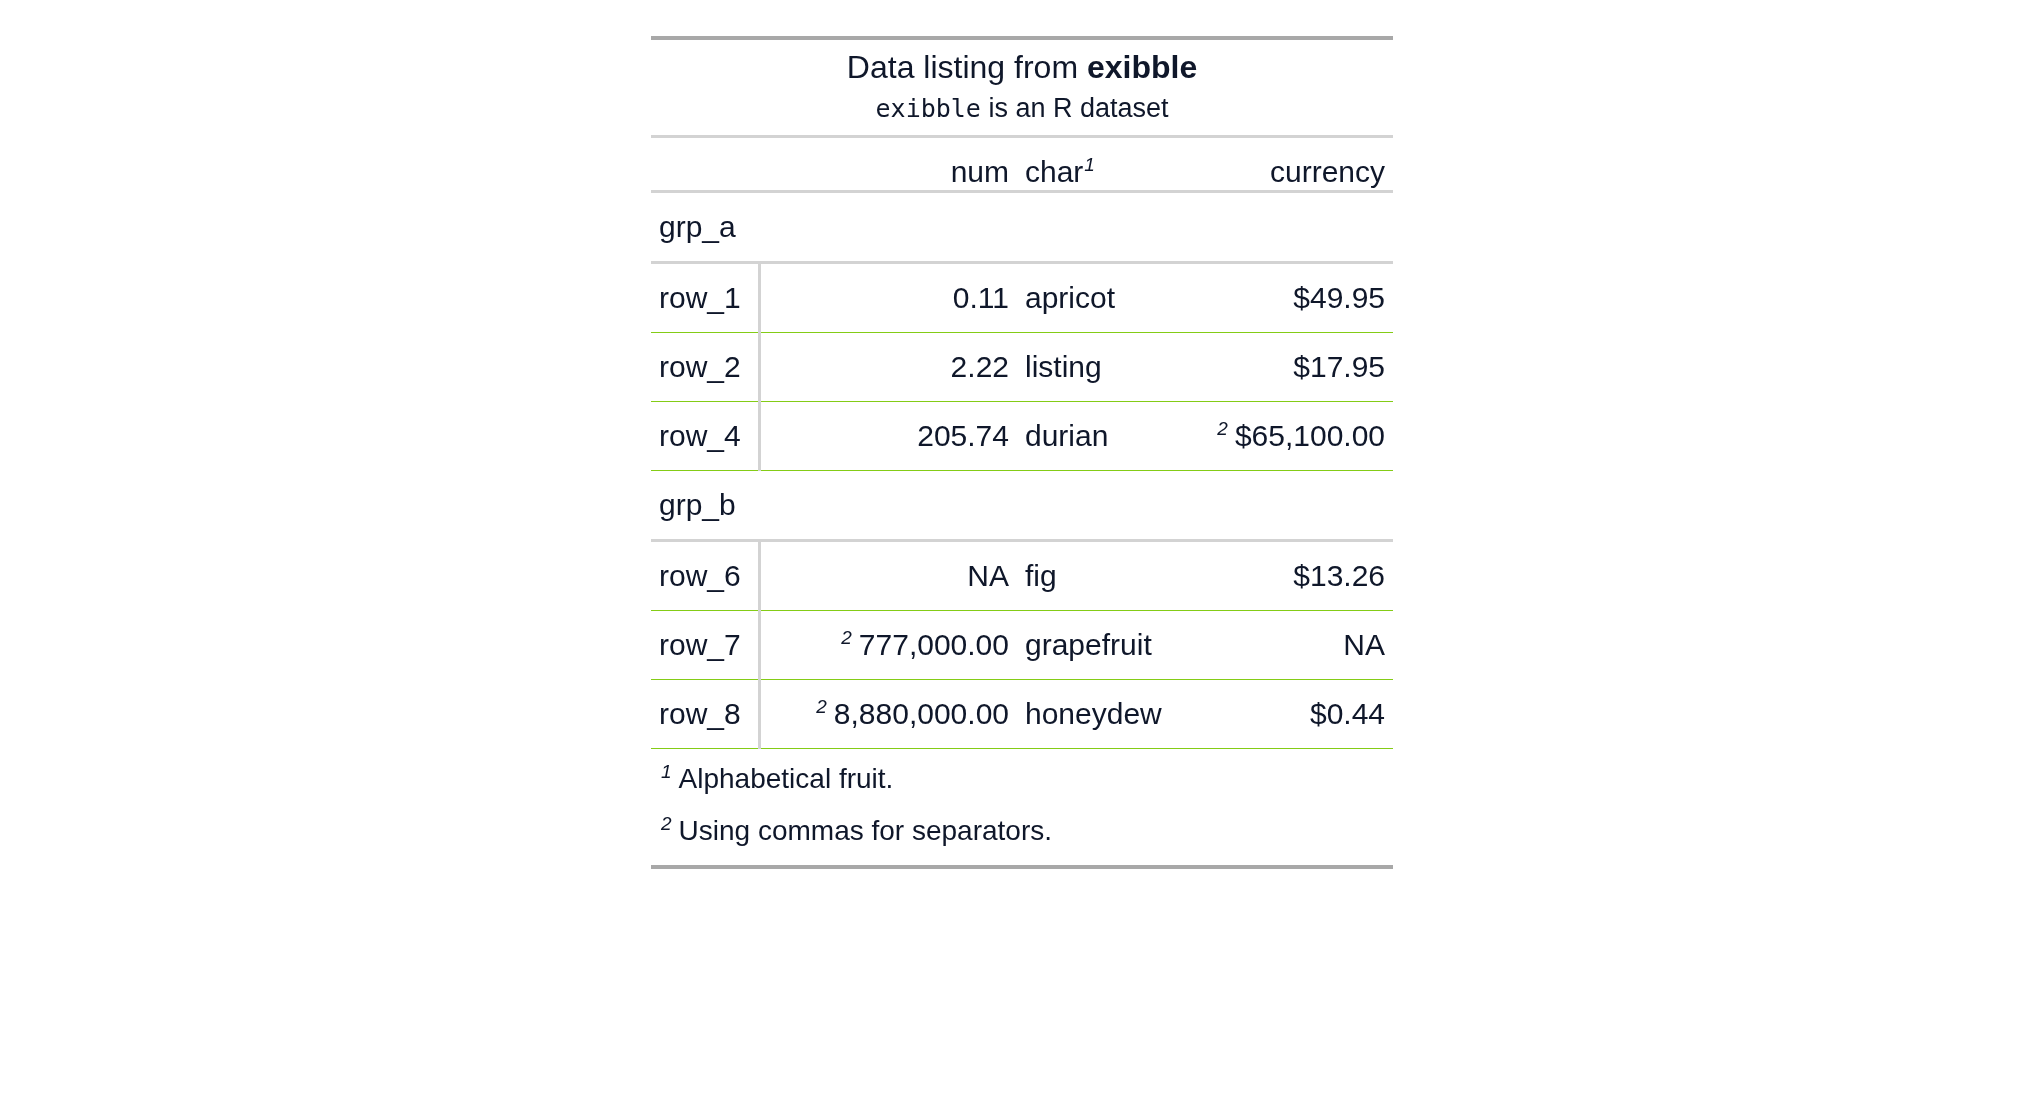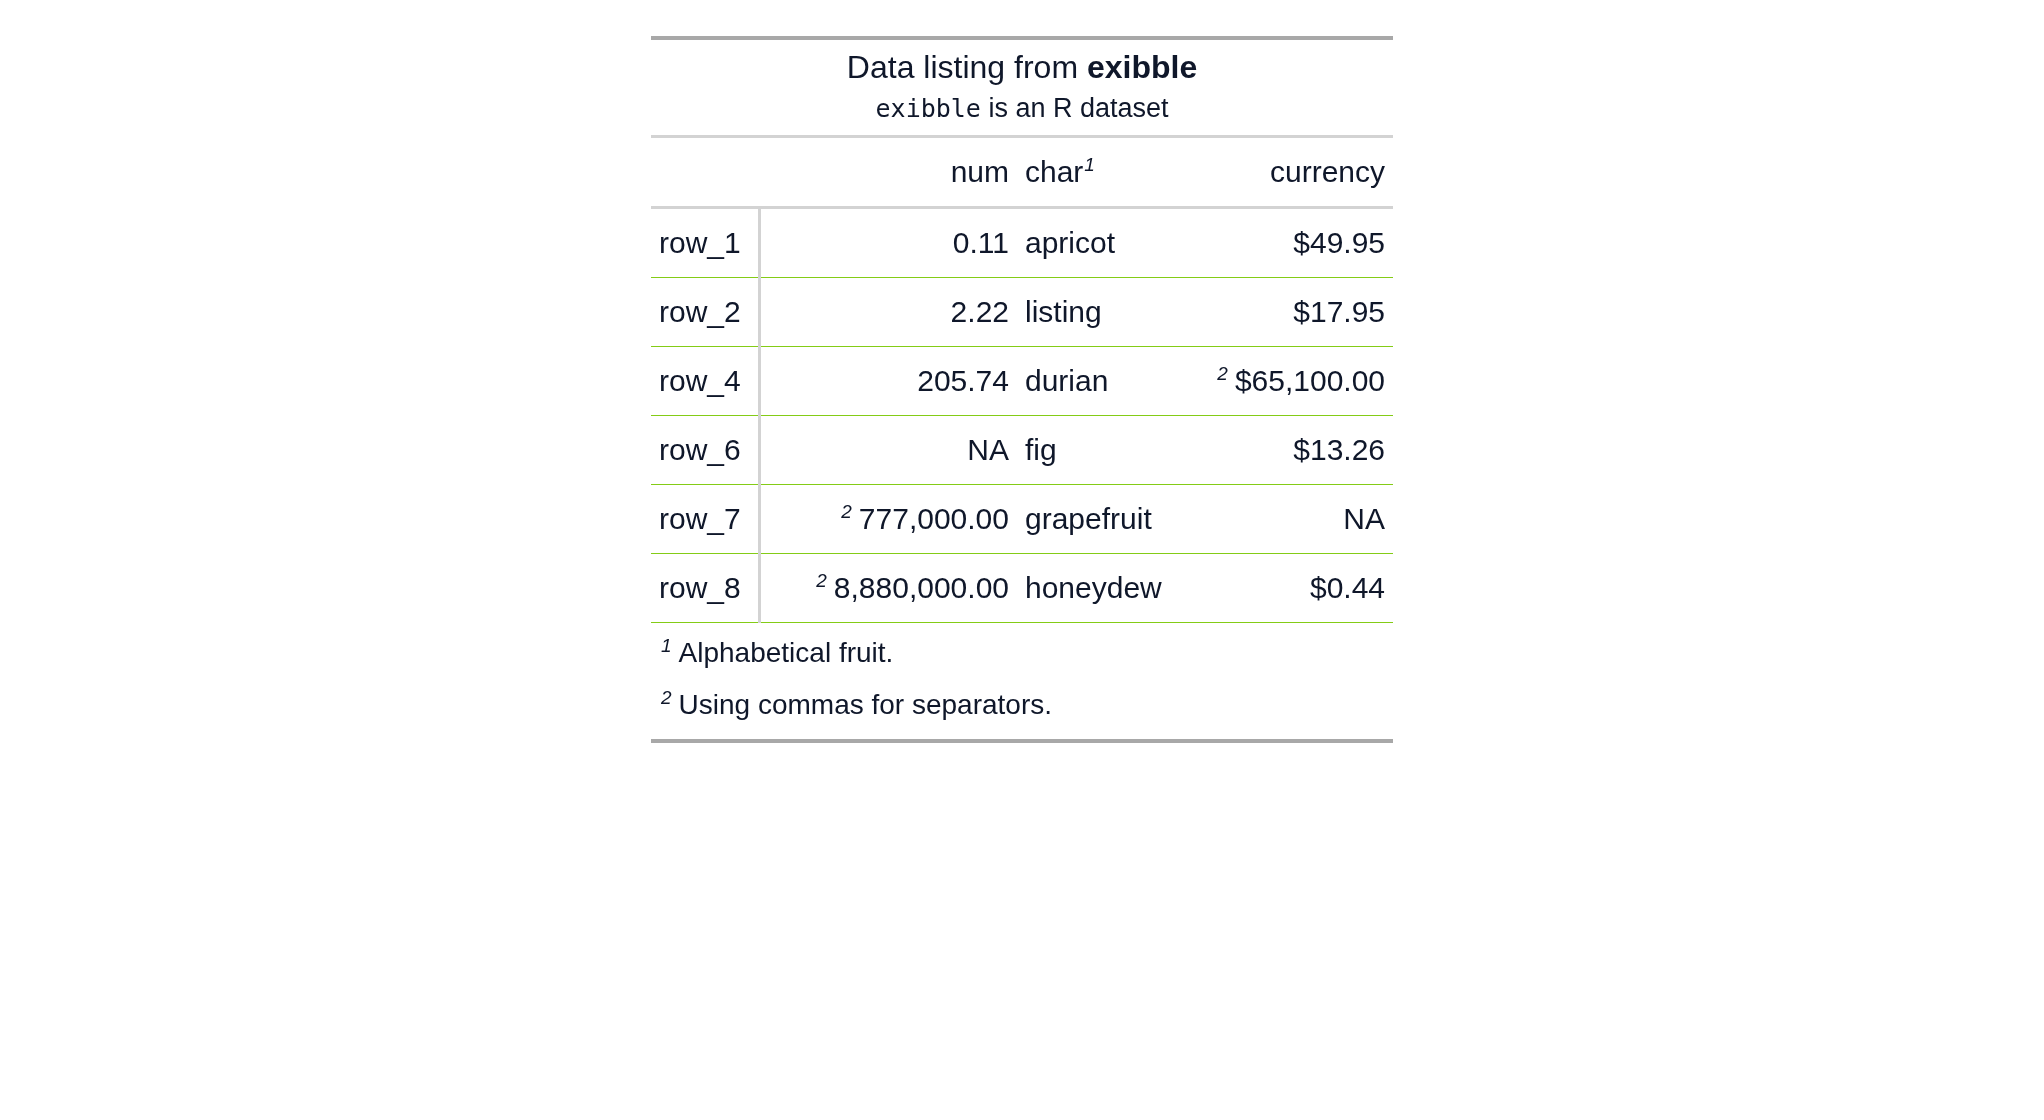--- a/index.html
+++ b/index.html
@@ -47,21 +47,21 @@
     white-space: pre-wrap;
   }
   .mono {
     font-family: "DejaVu Sans Mono", monospace;
     font-size: 25px;
   }
   
   tr.col-labels th {
     border-bottom: 3px solid #D3D3D3;
     vertical-align: bottom;
-    padding: 16px 8px 16px 8px;
+    padding: 16px 8px 0 8px;
     line-height: 36px;
   }
   .align-right { text-align: right; }
   .align-left  { text-align: left; }
   
   tr.group-row td {
     border-bottom: 3px solid #D3D3D3;
     text-align: left;
     padding: 16px 8px;
     line-height: 36px;
@@ -116,37 +116,43 @@
         </td>
       </tr>
       <tr class="col-labels">
         <th class="align-left"></th>
         <th class="align-right">num</th>
         <th class="align-left"><span>char</span><sup class="mark">1</sup></th>
         <th class="align-right">currency</th>
       </tr>
     </thead>
     <tbody>
+      <tr class="group-row">
+        <td colspan="4">grp_a</td>
+      </tr>
       <tr class="body-row">
         <td class="stub">row_1</td>
         <td class="align-right"><sup class="mark"></sup><span>0.11</span></td>
         <td class="align-left">apricot</td>
         <td class="align-right"><sup class="mark"></sup><span>$49.95</span></td>
       </tr>
       <tr class="body-row">
         <td class="stub">row_2</td>
         <td class="align-right"><sup class="mark"></sup><span>2.22</span></td>
         <td class="align-left">listing</td>
         <td class="align-right"><sup class="mark"></sup><span>$17.95</span></td>
       </tr>
       <tr class="body-row">
         <td class="stub">row_4</td>
         <td class="align-right"><sup class="mark"></sup><span>205.74</span></td>
         <td class="align-left">durian</td>
         <td class="align-right"><sup class="mark">2</sup><span>$65,100.00</span></td>
+      </tr>
+      <tr class="group-row">
+        <td colspan="4">grp_b</td>
       </tr>
       <tr class="body-row">
         <td class="stub">row_6</td>
         <td class="align-right"><sup class="mark"></sup><span>NA</span></td>
         <td class="align-left">fig</td>
         <td class="align-right"><sup class="mark"></sup><span>$13.26</span></td>
       </tr>
       <tr class="body-row">
         <td class="stub">row_7</td>
         <td class="align-right"><sup class="mark">2</sup><span>777,000.00</span></td>

